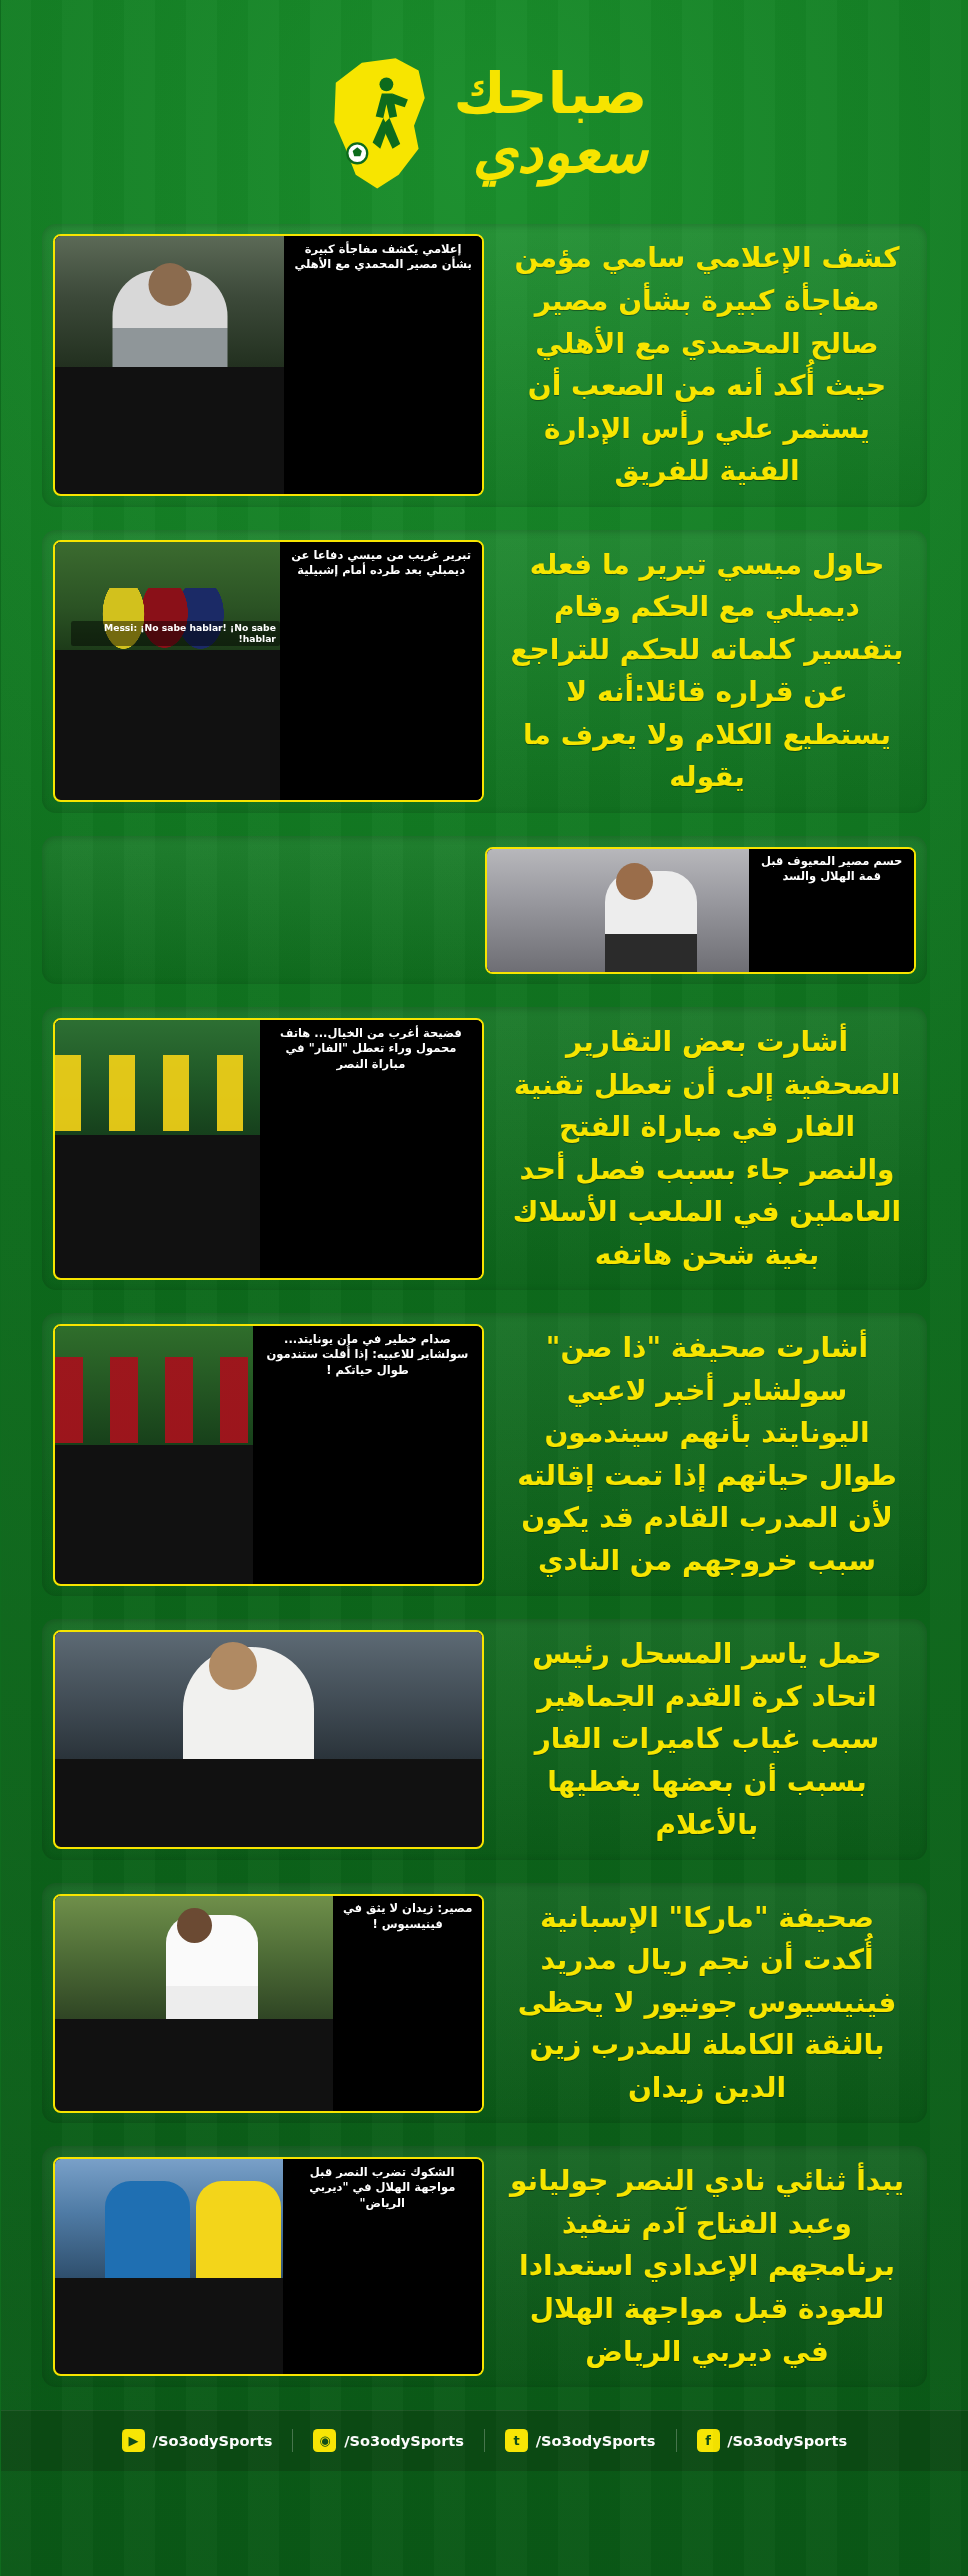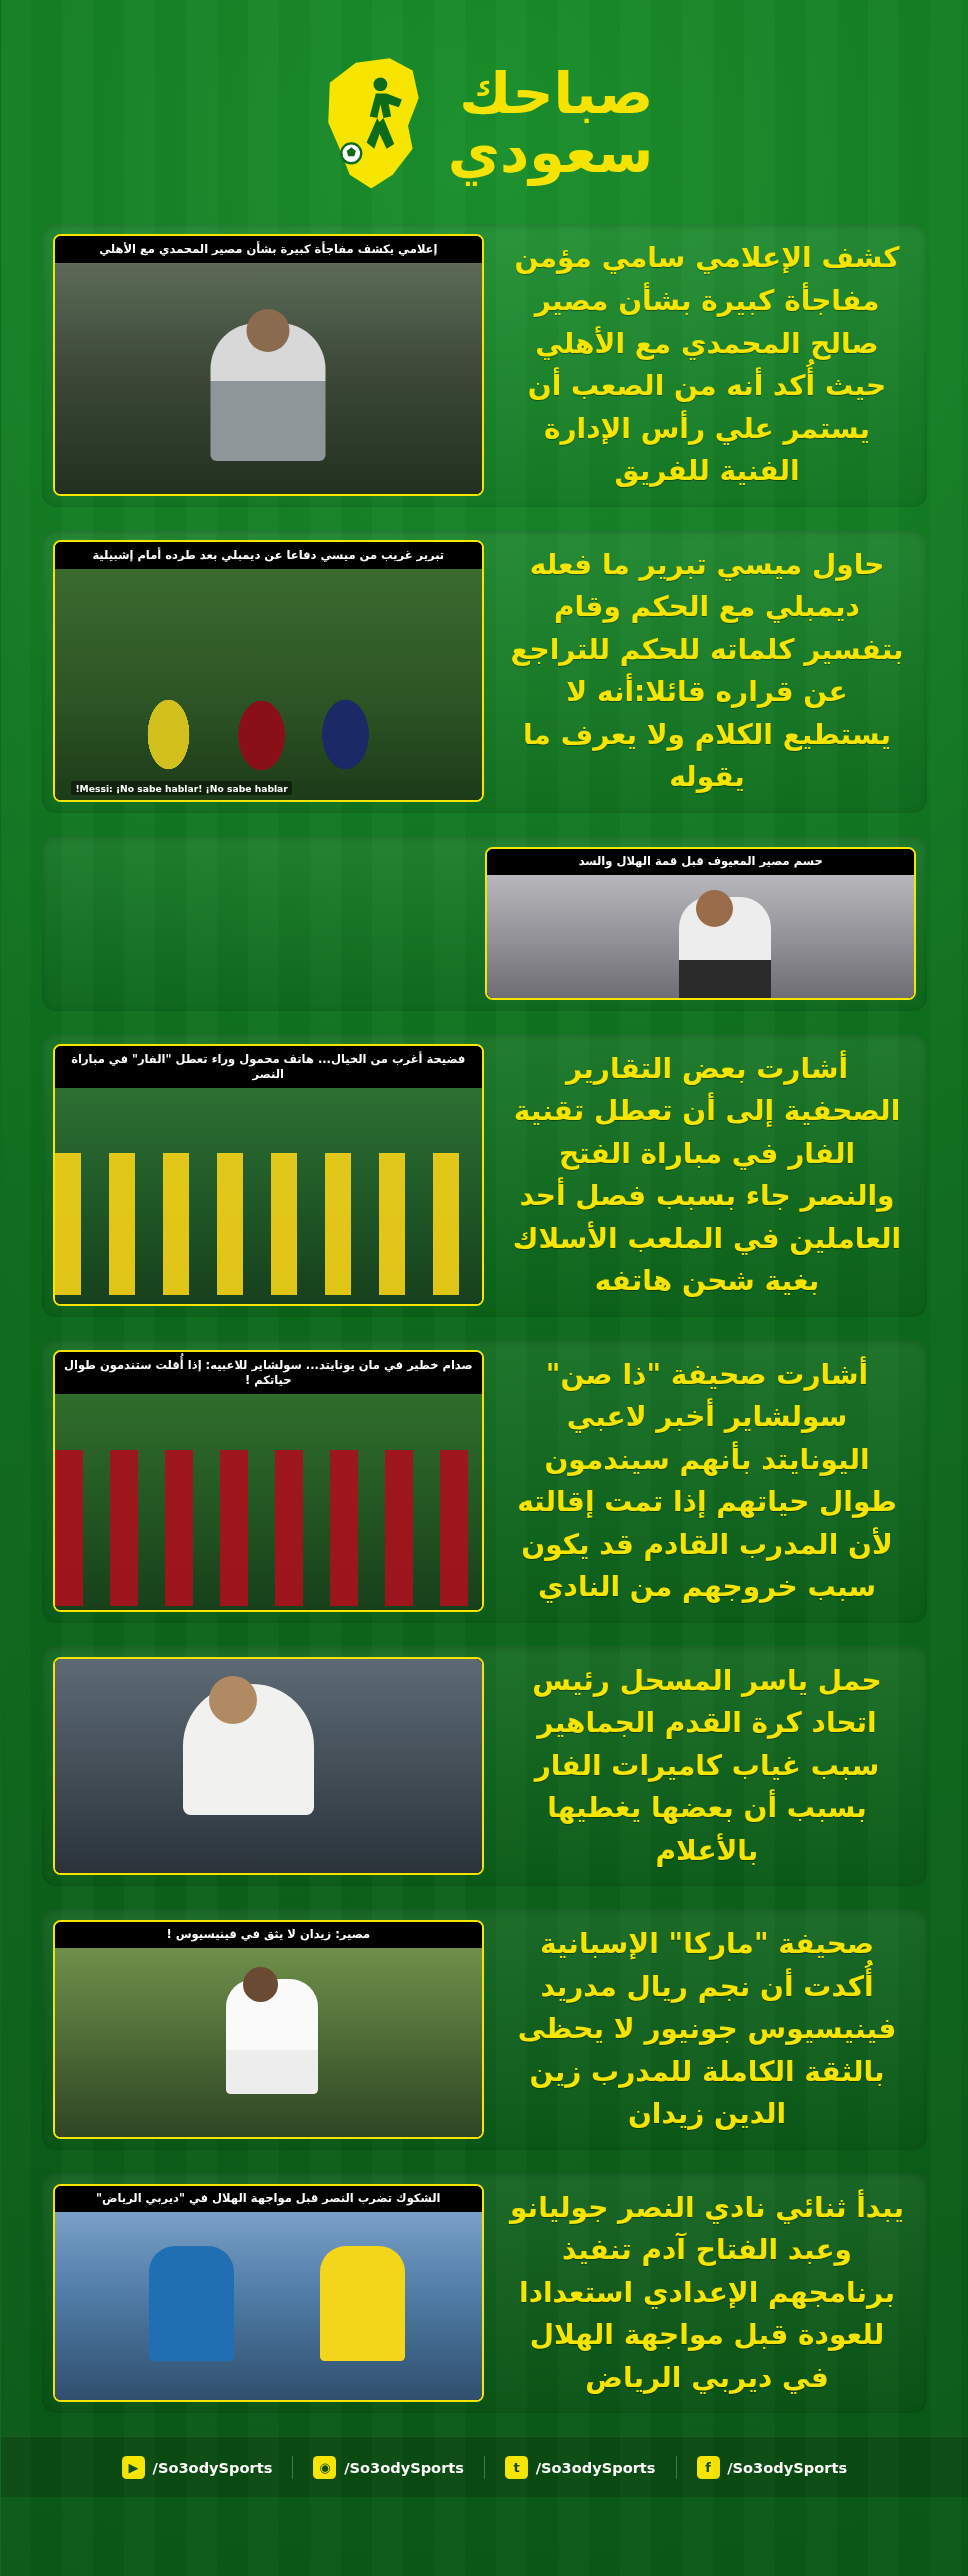--- a/index.html
+++ b/index.html
@@ -44,21 +44,21 @@
     display:block;
   }
   .logo-text{
     text-align:right;
     line-height:1.0;
     color:#f6e400;
     font-weight:bold;
     letter-spacing:-0.8px;
   }
   .logo-text .l1{font-size:57px;display:block;}
-  .logo-text .l2{font-size:57px;display:block;margin-top:2px;}
+  .logo-text .l2{font-size:57px;display:block;margin-top:2px;font-style:italic;}
 
   
   .items{
     position:relative;
     padding:4.6px 42px 0 42px;
     box-sizing:border-box;
   }
   .item{
     display:flex;
     flex-direction:row;
@@ -86,21 +86,20 @@
     text-shadow:0 0.8px 0.8px rgba(0,0,0,0.35);
   }
   .media{
     flex:0 0 auto;
     width:431px;
     background:#111;
     border-radius:7.7px;
     overflow:hidden;
     border:2.3px solid #f7e500;
     display:flex;
-    flex-direction:column;
     box-sizing:border-box;
   }
   .media .cap{
     background:#000;
     color:#ffffff;
     font-size:11.5px;
     line-height:1.35;
     padding:5.4px 7.7px;
     text-align:center;
     font-weight:bold;

